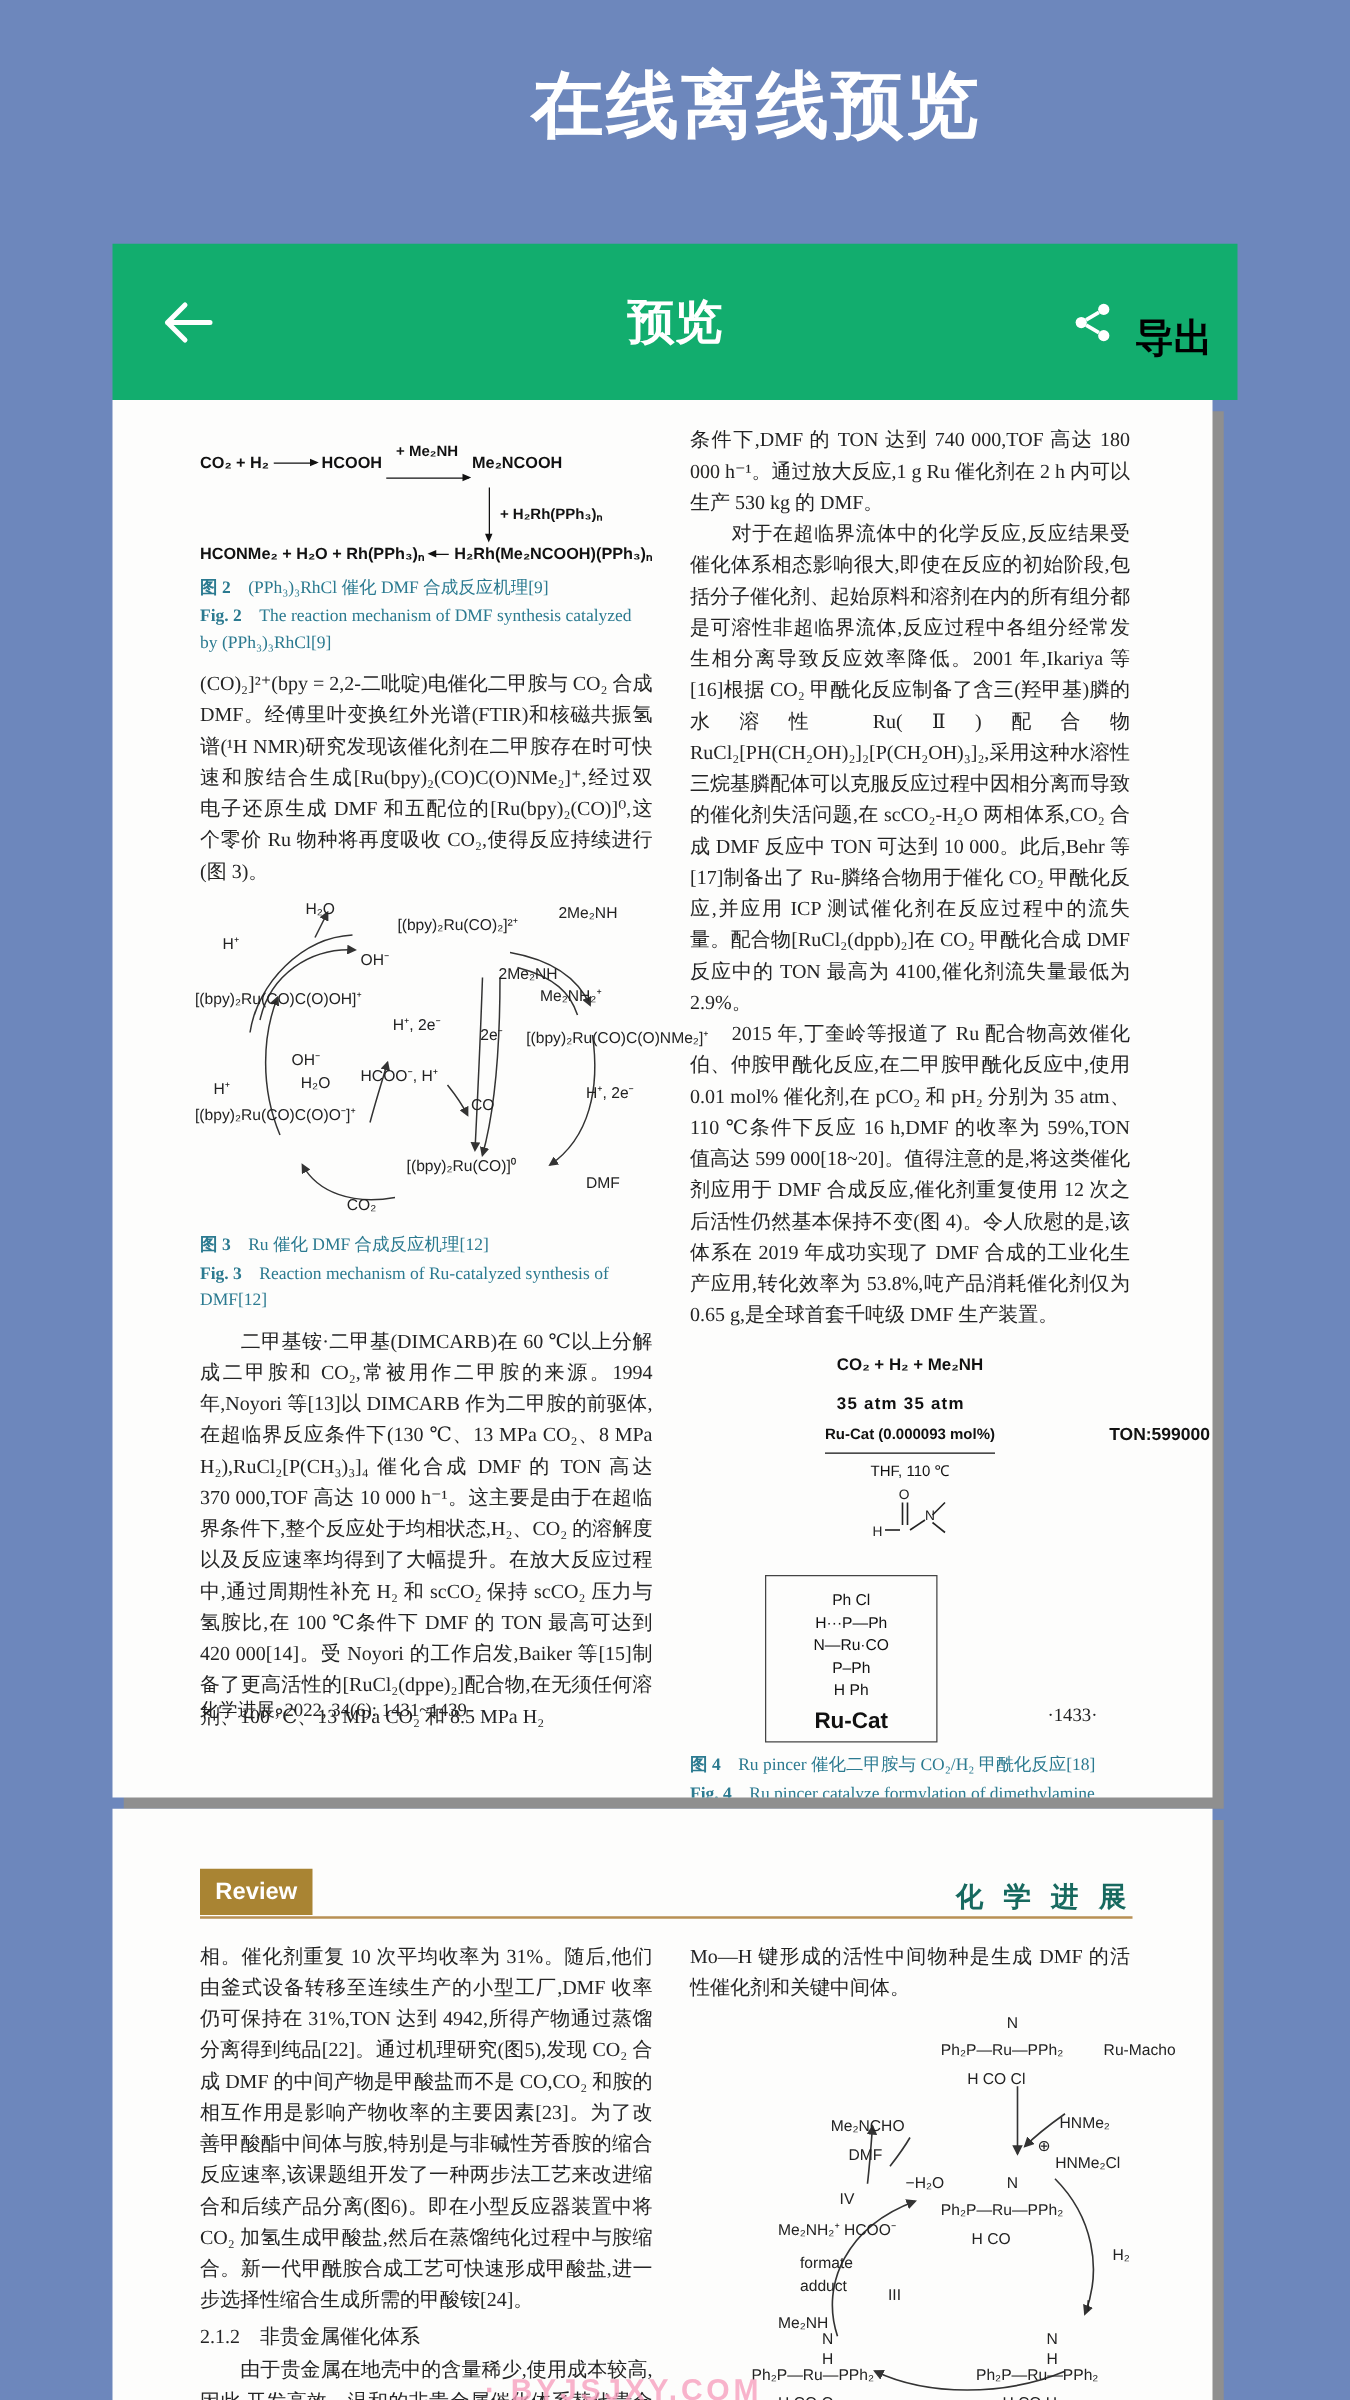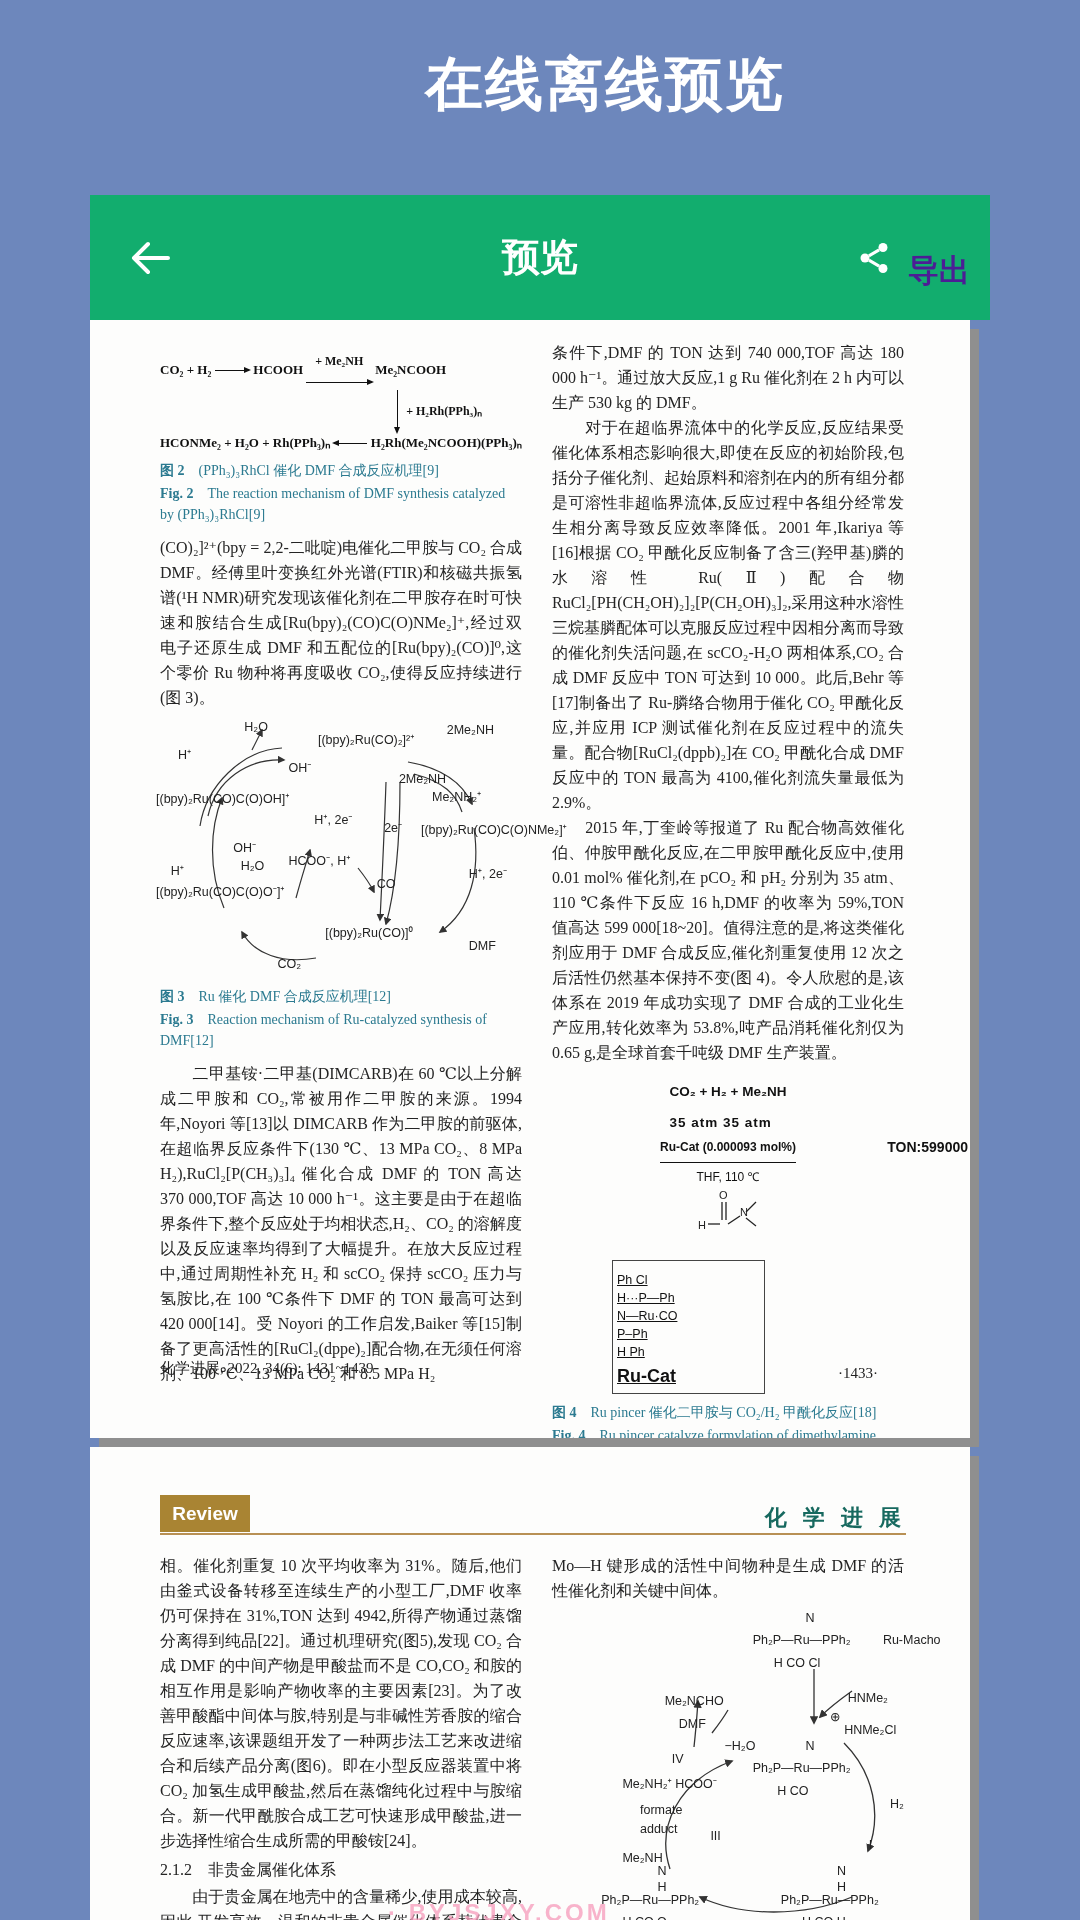--- a/index.html
+++ b/index.html
@@ -10,41 +10,41 @@
   .banner-title { position:absolute; top:46px; left:0; right:0; text-align:center; text-indent:130px;
     font-size:58px; font-weight:bold; color:#ffffff; letter-spacing:2px; }
 
   
   .appbar { position:absolute; left:90px; top:195px; width:900px; height:125px; background:#12AD6E;
     display:flex; align-items:center; }
   .back-btn { margin-left:38px; width:46px; height:40px; cursor:pointer; z-index:2; }
   .appbar-title { position:absolute; left:0; right:0; text-align:center; color:#fff; font-size:38px; font-weight:bold; }
   .appbar-right { margin-left:auto; display:flex; align-items:center; gap:16px; margin-right:20px; z-index:2; }
   .share-btn { width:36px; height:36px; cursor:pointer; }
-  .export-label { color:#4c1d95; font-size:31px; font-weight:bold; cursor:pointer;margin-top:26px; }
+  .export-label { color:#000000; font-size:31px; font-weight:bold; cursor:pointer;margin-top:26px; }
 
   
   .page { position:absolute; left:90px; width:880px; background:#fdfdfc; box-shadow:9px 9px 0 #8f8f8f; overflow:hidden; }
   .page1 { top:320px; height:1118px; }
   .page2 { top:1447px; height:473px; }
 
   .col { position:absolute; text-align:justify; font-size:16px; line-height:25px; color:#242424;
          font-family:"Liberation Serif","DejaVu Serif",serif; }
   .p1-left  { left:70px;  top:16px;  width:362px; }
   .p1-right { left:462px; top:20px;  width:352px; }
   .p2-left  { left:70px;  top:106px; width:362px; }
   .p2-right { left:462px; top:106px; width:352px; }
   .col p { margin:0; }
 
   .caption { color:#2B7A90; font-size:14px; line-height:21px; text-align:left; margin:8px 0 10px 0; }
   .caption .cz { display:block; margin-bottom:2px; }
   .caption b { font-weight:bold; }
 
   
-  .scheme { font-family:Liberation Serif, serif; font-size:13px; font-weight:600; color:#111;
+  .scheme { font-family:Liberation Sans, sans-serif; font-size:13px; font-weight:600; color:#111;
             text-align:left; margin:16px 0 4px 0; line-height:18px; }
   .s-row { display:flex; align-items:center; white-space:nowrap; }
   .aline { display:inline-block; width:34px; height:0; border-top:1.4px solid #111; position:relative; margin:0 4px; }
   .aline::after { content:''; position:absolute; right:-2px; top:-4px;
     border-left:7px solid #111; border-top:3.5px solid transparent; border-bottom:3.5px solid transparent; }
   .aline.rev::after { right:auto; left:-2px; border-left:none;
     border-right:7px solid #111; }
   .larrow { display:inline-block; text-align:center; margin:0 3px; }
   .larrow .lab { display:block; font-size:12px; margin-bottom:0; }
   .larrow .aline { width:66px; margin:0; }
@@ -65,22 +65,22 @@
   
   .fig4 { position:relative; margin:14px 0 4px 0; text-align:left;
           font-family:"Liberation Sans",sans-serif; color:#111; }
   .fig4-row { display:flex; align-items:center;flex-direction:column; }
   .fig4-react { font-size:13.5px; font-weight:600; }
   .fig4-react .press { font-weight:600; margin-top:6px; letter-spacing:1px; }
   .fig4-arrow { text-align:center; margin:0 4px; }
   .fig4-arrow .ct { font-size:12px; font-weight:bold; border-bottom:1.5px solid #111; padding-bottom:2px; }
   .fig4-arrow .cb { font-size:12px; margin-top:2px; }
   .fig4-ton { position:absolute; right:-64px; top:56px; font-size:14px; font-weight:bold; }
-  .fig4-box { width:128px; margin:16px 0 0 60px; border:1.5px solid #444; padding:10px 19px 8px 4px;
-              font-size:12.5px; line-height:18px;text-decoration:underline; }
+  .fig4-box { width:128px; margin:16px 0 0 60px; border:1.5px solid #444; padding:10px 4px 8px 4px;
+              text-align:center; font-size:12.5px; line-height:18px; }
   .fig4-box .cat-name { font-weight:bold; font-size:18px; margin-top:6px; }
 
   
   .footer-left  { position:absolute; left:70px; bottom:60px; font-size:15px; color:#222;
                   font-family:"Liberation Serif",serif; }
   .footer-right { position:absolute; right:92px; bottom:56px; font-size:15px; color:#222;
                   font-family:"Liberation Serif",serif; }
 
   
   .review-badge { position:absolute; left:70px; top:48px; width:90px; height:37px; background:#A98433;

